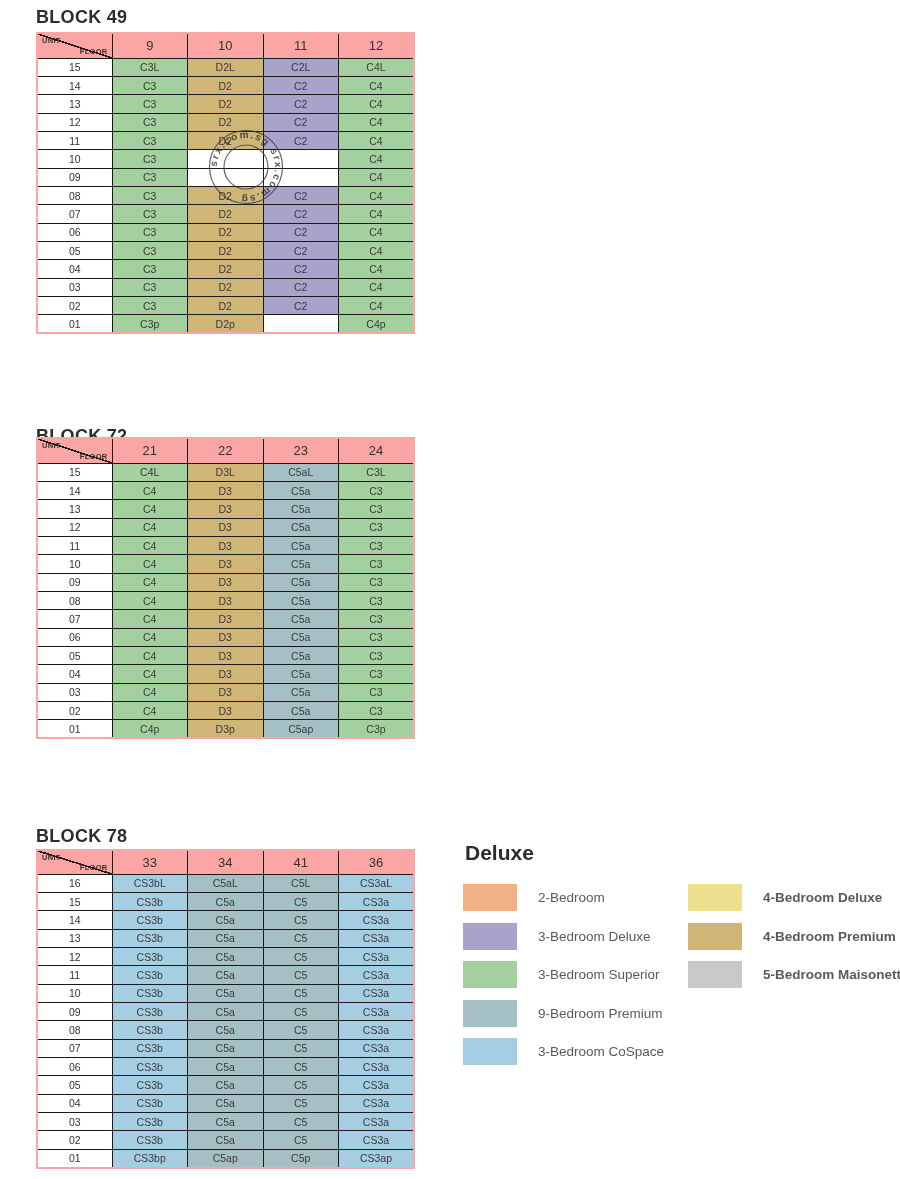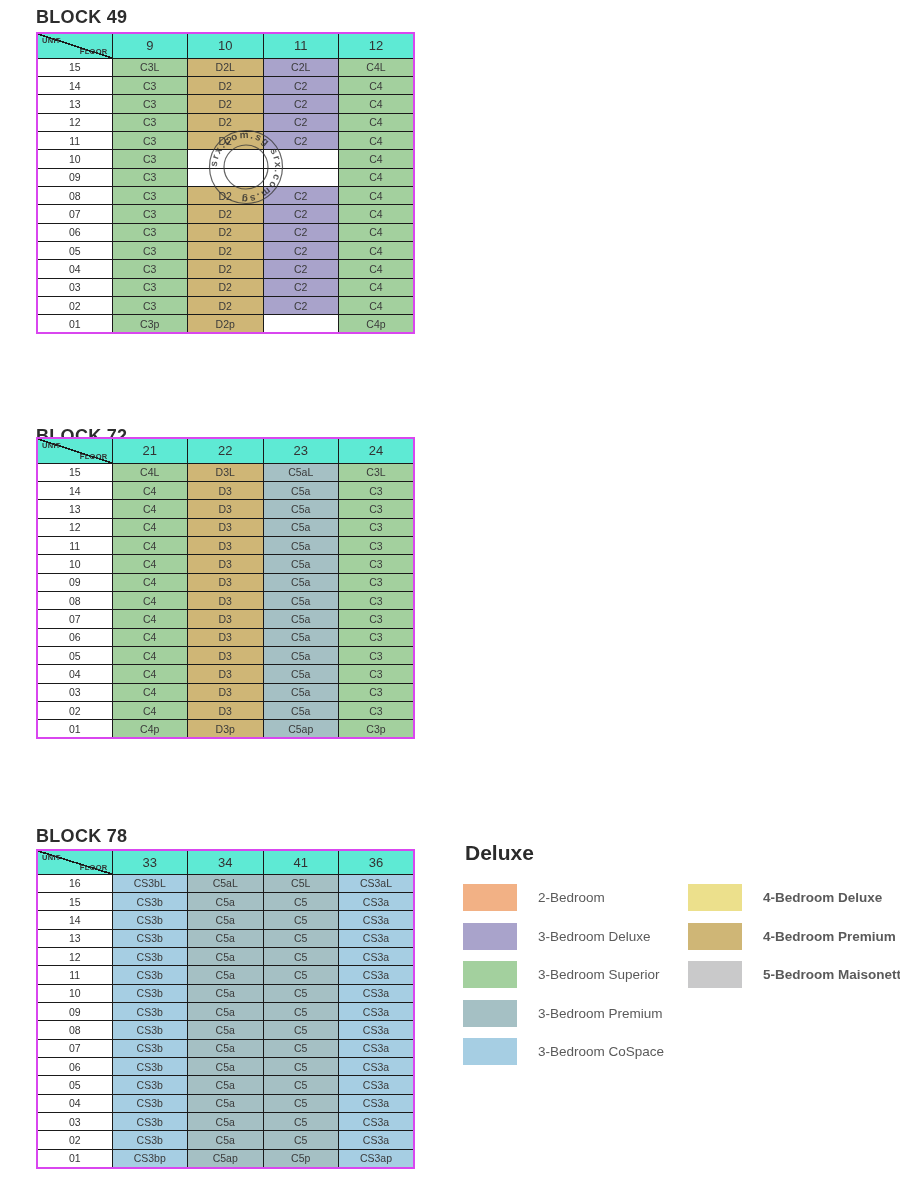--- a/index.html
+++ b/index.html
@@ -11,21 +11,21 @@
   .block-title{
     position:absolute;left:36px;font-weight:bold;font-size:18px;
     color:#2d2d2d;letter-spacing:.3px;white-space:nowrap;
   }
   #title-b64{top:7px;}
   #title-b72{top:426px;}
   #title-b78{top:826px;}
 
   table.stack{
     position:absolute;border-collapse:collapse;table-layout:fixed;
-    border:2px solid #d946ef;left:36px;background:#5eead4;
+    border:2px solid #fca5a5;left:36px;background:#fca5a5;
   }
   #table-b64{top:32px;}
   #table-b72{top:437px;}
   #table-b78{top:849px;}
   table.stack th, table.stack td{
     border:1.5px solid #1a1a1a;padding:0;text-align:center;vertical-align:middle;
     overflow:hidden;
   }
   table.stack col.c-floor{width:75px;}
   table.stack col.c-unit{width:75.5px;}
@@ -478,21 +478,21 @@
       <div class="litem">
         <span class="swatch" style="background: rgb(169, 163, 203);"></span>
         <span class="llabel">3-Bedroom Deluxe</span>
       </div>
       <div class="litem">
         <span class="swatch" style="background: rgb(163, 208, 158);"></span>
         <span class="llabel">3-Bedroom Superior</span>
       </div>
       <div class="litem">
         <span class="swatch" style="background: rgb(165, 192, 196);"></span>
-        <span class="llabel">3-Bedroom Premium</span>
+        <span class="llabel">9-Bedroom Premium</span>
       </div>
       <div class="litem">
         <span class="swatch" style="background: rgb(166, 206, 227);"></span>
         <span class="llabel">3-Bedroom CoSpace</span>
       </div>
     </div>
   <div class="lcol col1">
       <div class="litem">
         <span class="swatch" style="background: rgb(236, 224, 140);"></span>
         <span class="llabel">4-Bedroom Deluxe</span>

